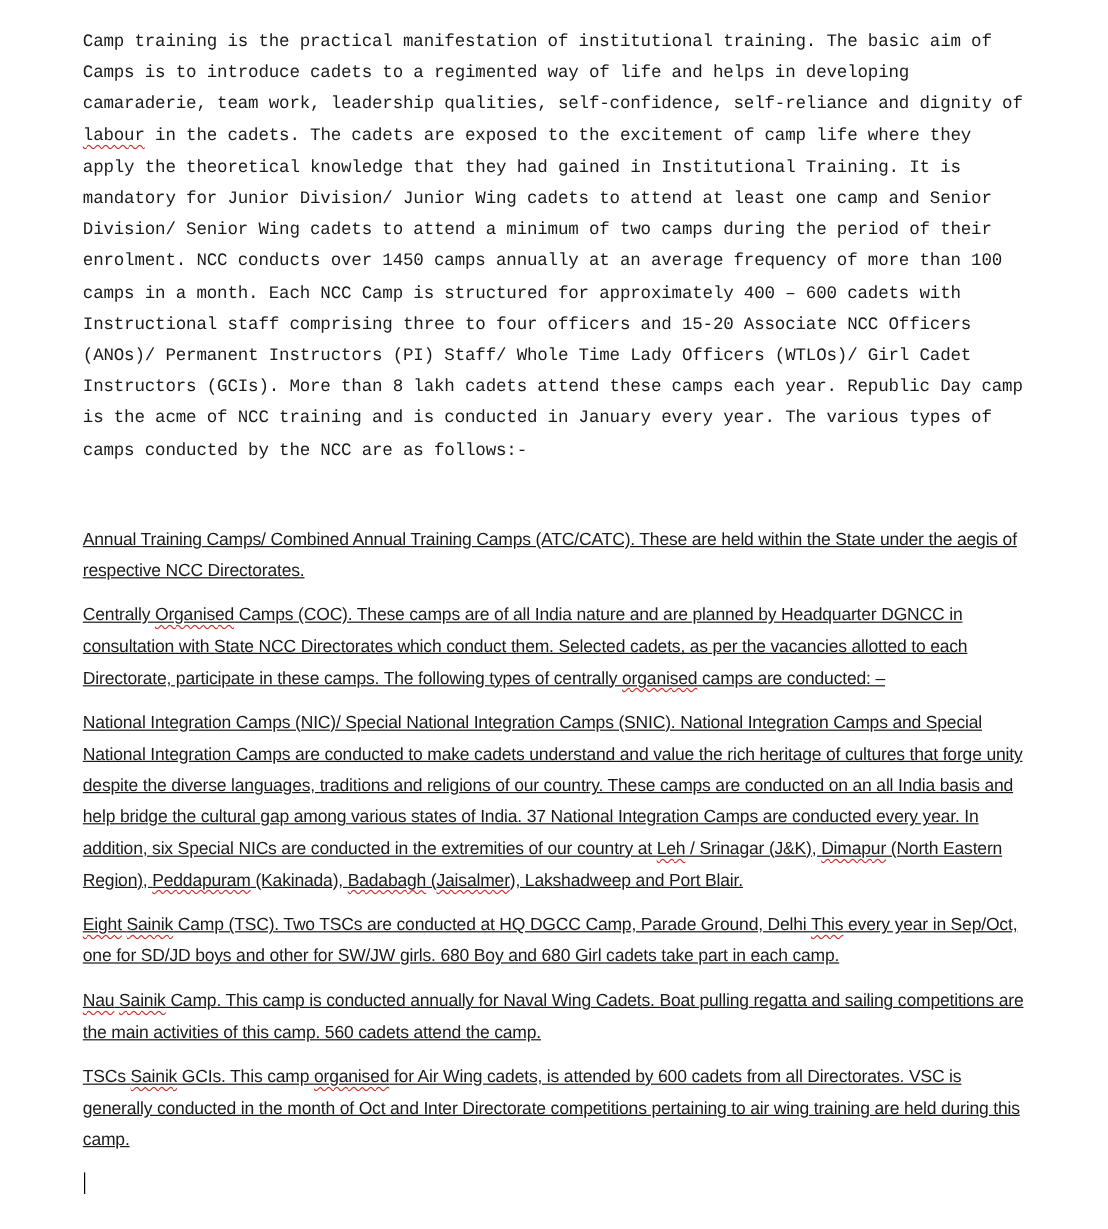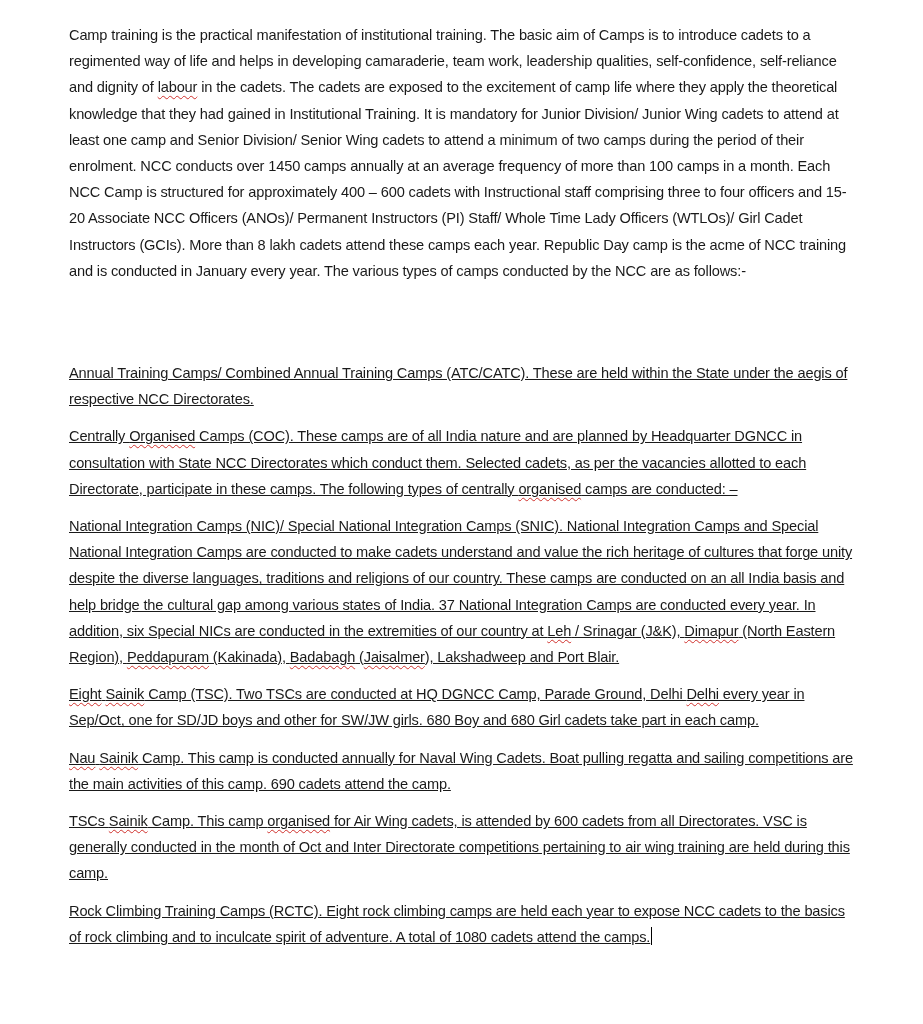--- a/index.html
+++ b/index.html
@@ -22,21 +22,21 @@
       width: 790px;
     }
     .para {
       font-size: 14.6px;
       line-height: 26.2px;
       margin: 0;
       letter-spacing: -0.15px;
       word-spacing: 0px;
     }
     .para + .para { margin-top: 11px; text-decoration: underline; }
-    .para.intro { margin-bottom: 76px; }
+    .para.intro { margin-bottom: 48px; font-family: Liberation Mono, monospace; }
     .sp {
       text-decoration: underline wavy #d0312d;
       text-decoration-thickness: 1px;
       text-underline-offset: 3px;
     }
     .caret {
       display: inline-block;
       width: 1px;
       height: 18px;
       background: #000;
@@ -45,17 +45,17 @@
     }
   </style>
 </head>
 <body>
 
 <div class="page" id="doc">
     <p class="para intro"><span>Camp training is the practical manifestation of institutional training. The basic aim of Camps is to introduce cadets to a regimented way of life and helps in developing camaraderie, team work, leadership qualities, self-confidence, self-reliance and dignity of </span><span class="sp">labour</span><span> in the cadets. The cadets are exposed to the excitement of camp life where they apply the theoretical knowledge that they had gained in Institutional Training. It is mandatory for Junior Division/ Junior Wing cadets to attend at least one camp and Senior Division/ Senior Wing cadets to attend a minimum of two camps during the period of their enrolment. NCC conducts over 1450 camps annually at an average frequency of more than 100 camps in a month. Each NCC Camp is structured for approximately 400 – 600 cadets with Instructional staff comprising three to four officers and 15-20 Associate NCC Officers (ANOs)/ Permanent Instructors (PI) Staff/ Whole Time Lady Officers (WTLOs)/ Girl Cadet Instructors (GCIs). More than 8 lakh cadets attend these camps each year. Republic Day camp is the acme of NCC training and is conducted in January every year. The various types of camps conducted by the NCC are as follows:-</span></p>
     <p class="para"><span>Annual Training Camps/ Combined Annual Training Camps (ATC/CATC). These are held within the State under the aegis of respective NCC Directorates.</span></p>
     <p class="para"><span>Centrally </span><span class="sp">Organised</span><span> Camps (COC). These camps are of all India nature and are planned by Headquarter DGNCC in consultation with State NCC Directorates which conduct them. Selected cadets, as per the vacancies allotted to each Directorate, participate in these camps. The following types of centrally </span><span class="sp">organised</span><span> camps are conducted: –</span></p>
     <p class="para"><span>National Integration Camps (NIC)/ Special National Integration Camps (SNIC). National Integration Camps and Special National Integration Camps are conducted to make cadets understand and value the rich heritage of cultures that forge unity despite the diverse languages, traditions and religions of our country. These camps are conducted on an all India basis and help bridge the cultural gap among various states of India. 37 National Integration Camps are conducted every year. In addition, six Special NICs are conducted in the extremities of our country at </span><span class="sp">Leh</span><span> / Srinagar (J&amp;K), </span><span class="sp">Dimapur</span><span> (North Eastern Region), </span><span class="sp">Peddapuram</span><span> (Kakinada), </span><span class="sp">Badabagh</span><span> (</span><span class="sp">Jaisalmer</span><span>), Lakshadweep and Port Blair.</span></p>
-    <p class="para"><span class="sp">Eight</span><span> </span><span class="sp">Sainik</span><span> Camp (TSC). Two TSCs are conducted at HQ DGNCC Camp, Parade Ground, Delhi </span><span class="sp">Delhi</span><span> every year in Sep/Oct, one for SD/JD boys and other for SW/JW girls. 680 Boy and 680 Girl cadets take part in each camp.</span></p>
-    <p class="para"><span class="sp">Nau</span><span> </span><span class="sp">Sainik</span><span> Camp. This camp is conducted annually for Naval Wing Cadets. Boat pulling regatta and sailing competitions are the main activities of this camp. 690 cadets attend the camp.</span></p>
-    <p class="para"><span>TSCs </span><span class="sp">Sainik</span><span> Camp. This camp </span><span class="sp">organised</span><span> for Air Wing cadets, is attended by 600 cadets from all Directorates. VSC is generally conducted in the month of Oct and Inter Directorate competitions pertaining to air wing training are held during this camp.</span></p>
-    <p class="para"><span>Rock Climbing Training Camps (RCTC). Eight rock climbing camps are held each year to expose NCC cadets to the basics of rock climbing and to inculcate spirit of adventure. A total of 1080 cadets attend the camps.</span><span class="caret"></span></p>
+    <p class="para"><span class="sp">Eight</span><span> </span><span class="sp">Sainik</span><span> Camp (TSC). Two TSCs are conducted at HQ DGCC Camp, Parade Ground, Delhi </span><span class="sp">This</span><span> every year in Sep/Oct, one for SD/JD boys and other for SW/JW girls. 680 Boy and 680 Girl cadets take part in each camp.</span></p>
+    <p class="para"><span class="sp">Nau</span><span> </span><span class="sp">Sainik</span><span> Camp. This camp is conducted annually for Naval Wing Cadets. Boat pulling regatta and sailing competitions are the main activities of this camp. 560 cadets attend the camp.</span></p>
+    <p class="para"><span>TSCs </span><span class="sp">Sainik</span><span> GCIs. This camp </span><span class="sp">organised</span><span> for Air Wing cadets, is attended by 600 cadets from all Directorates. VSC is generally conducted in the month of Oct and Inter Directorate competitions pertaining to air wing training are held during this camp.</span></p>
+    <p class="para"><span class="caret"></span></p>
   </div>
 
 </body></html>

